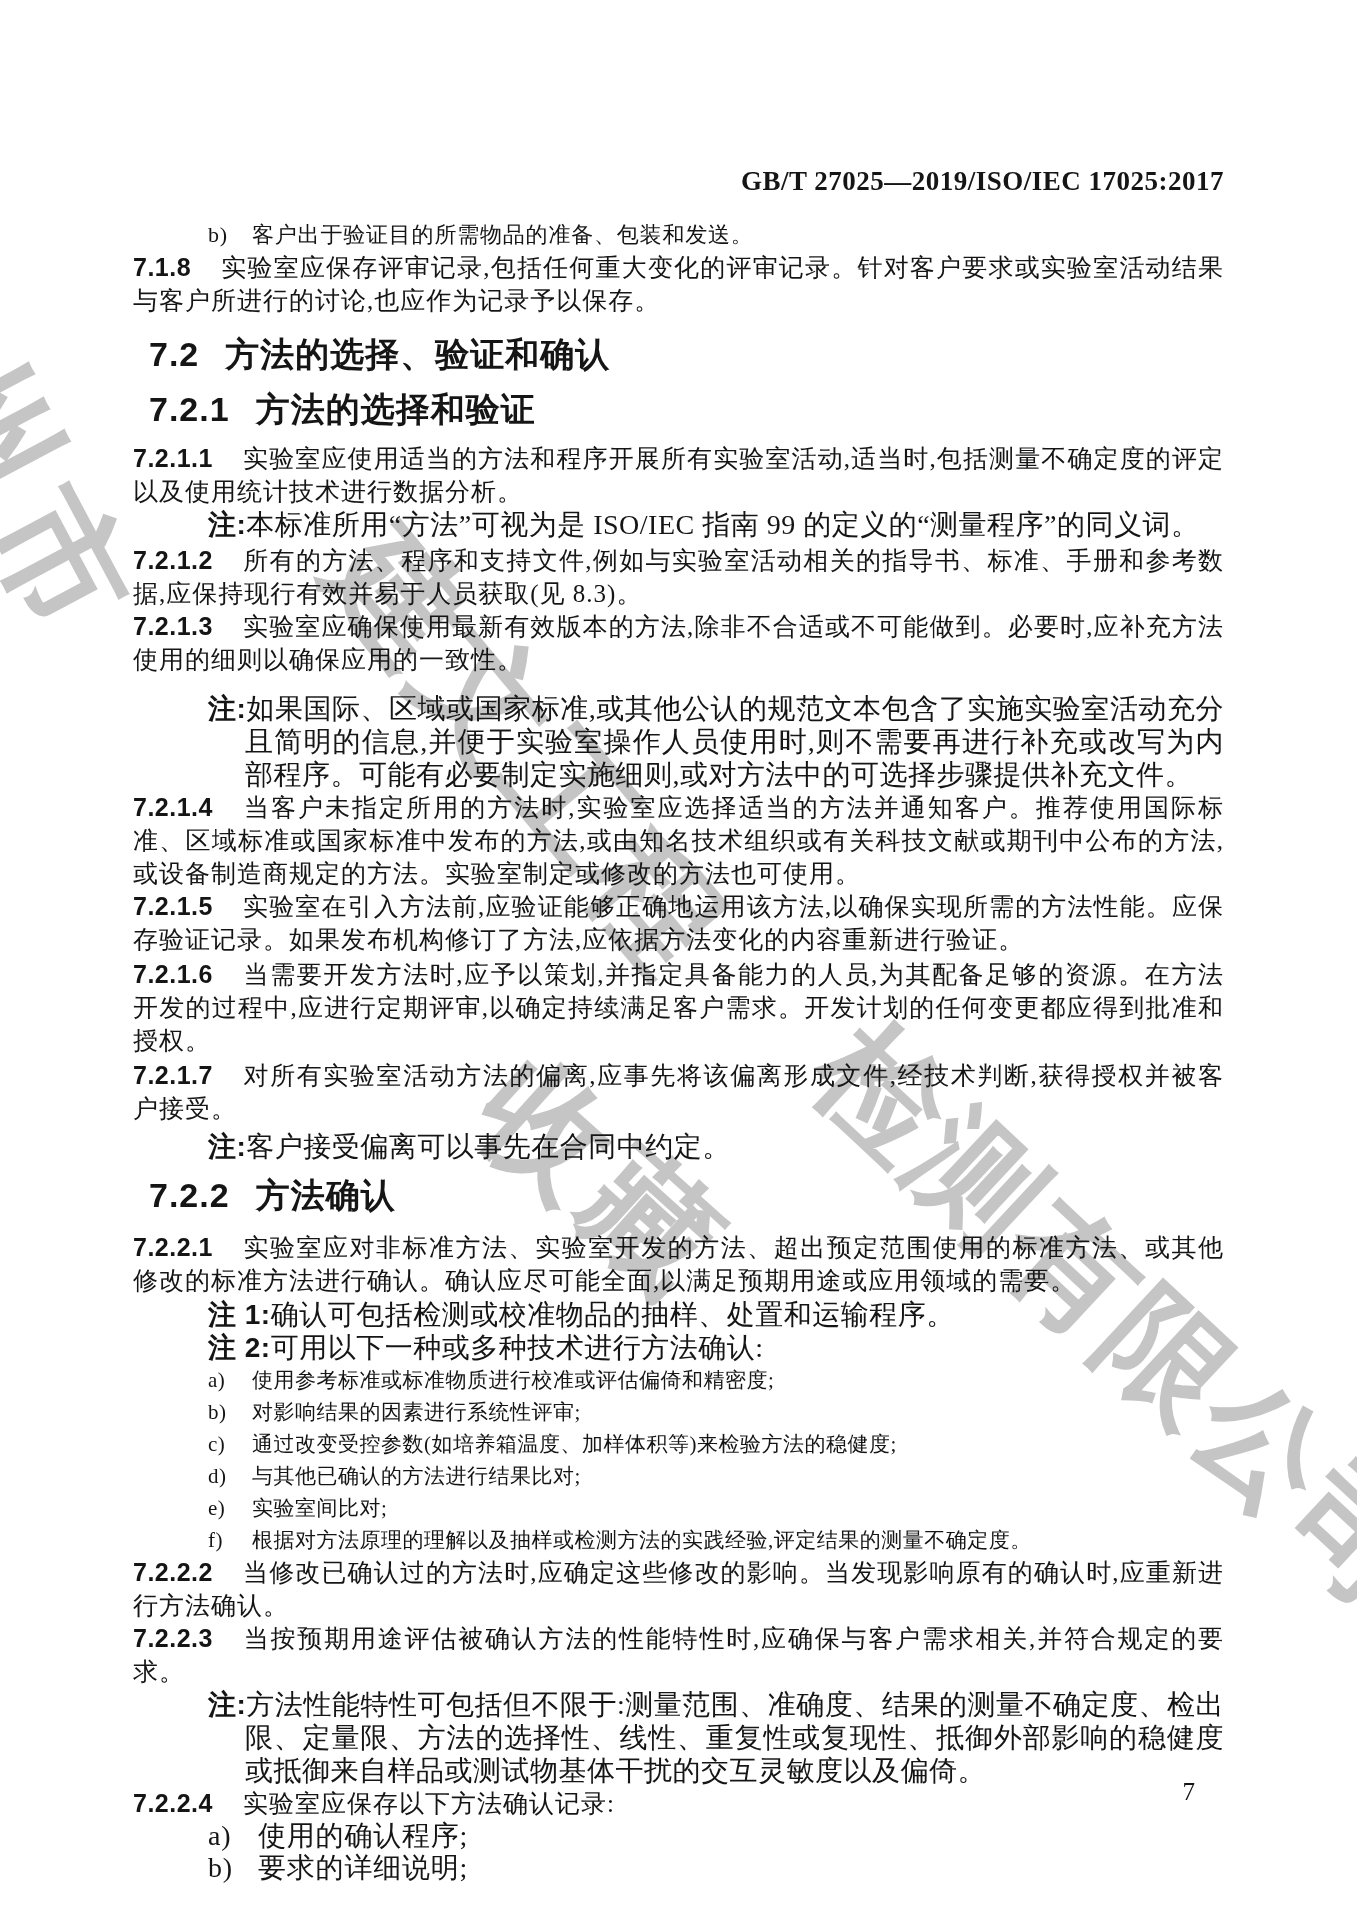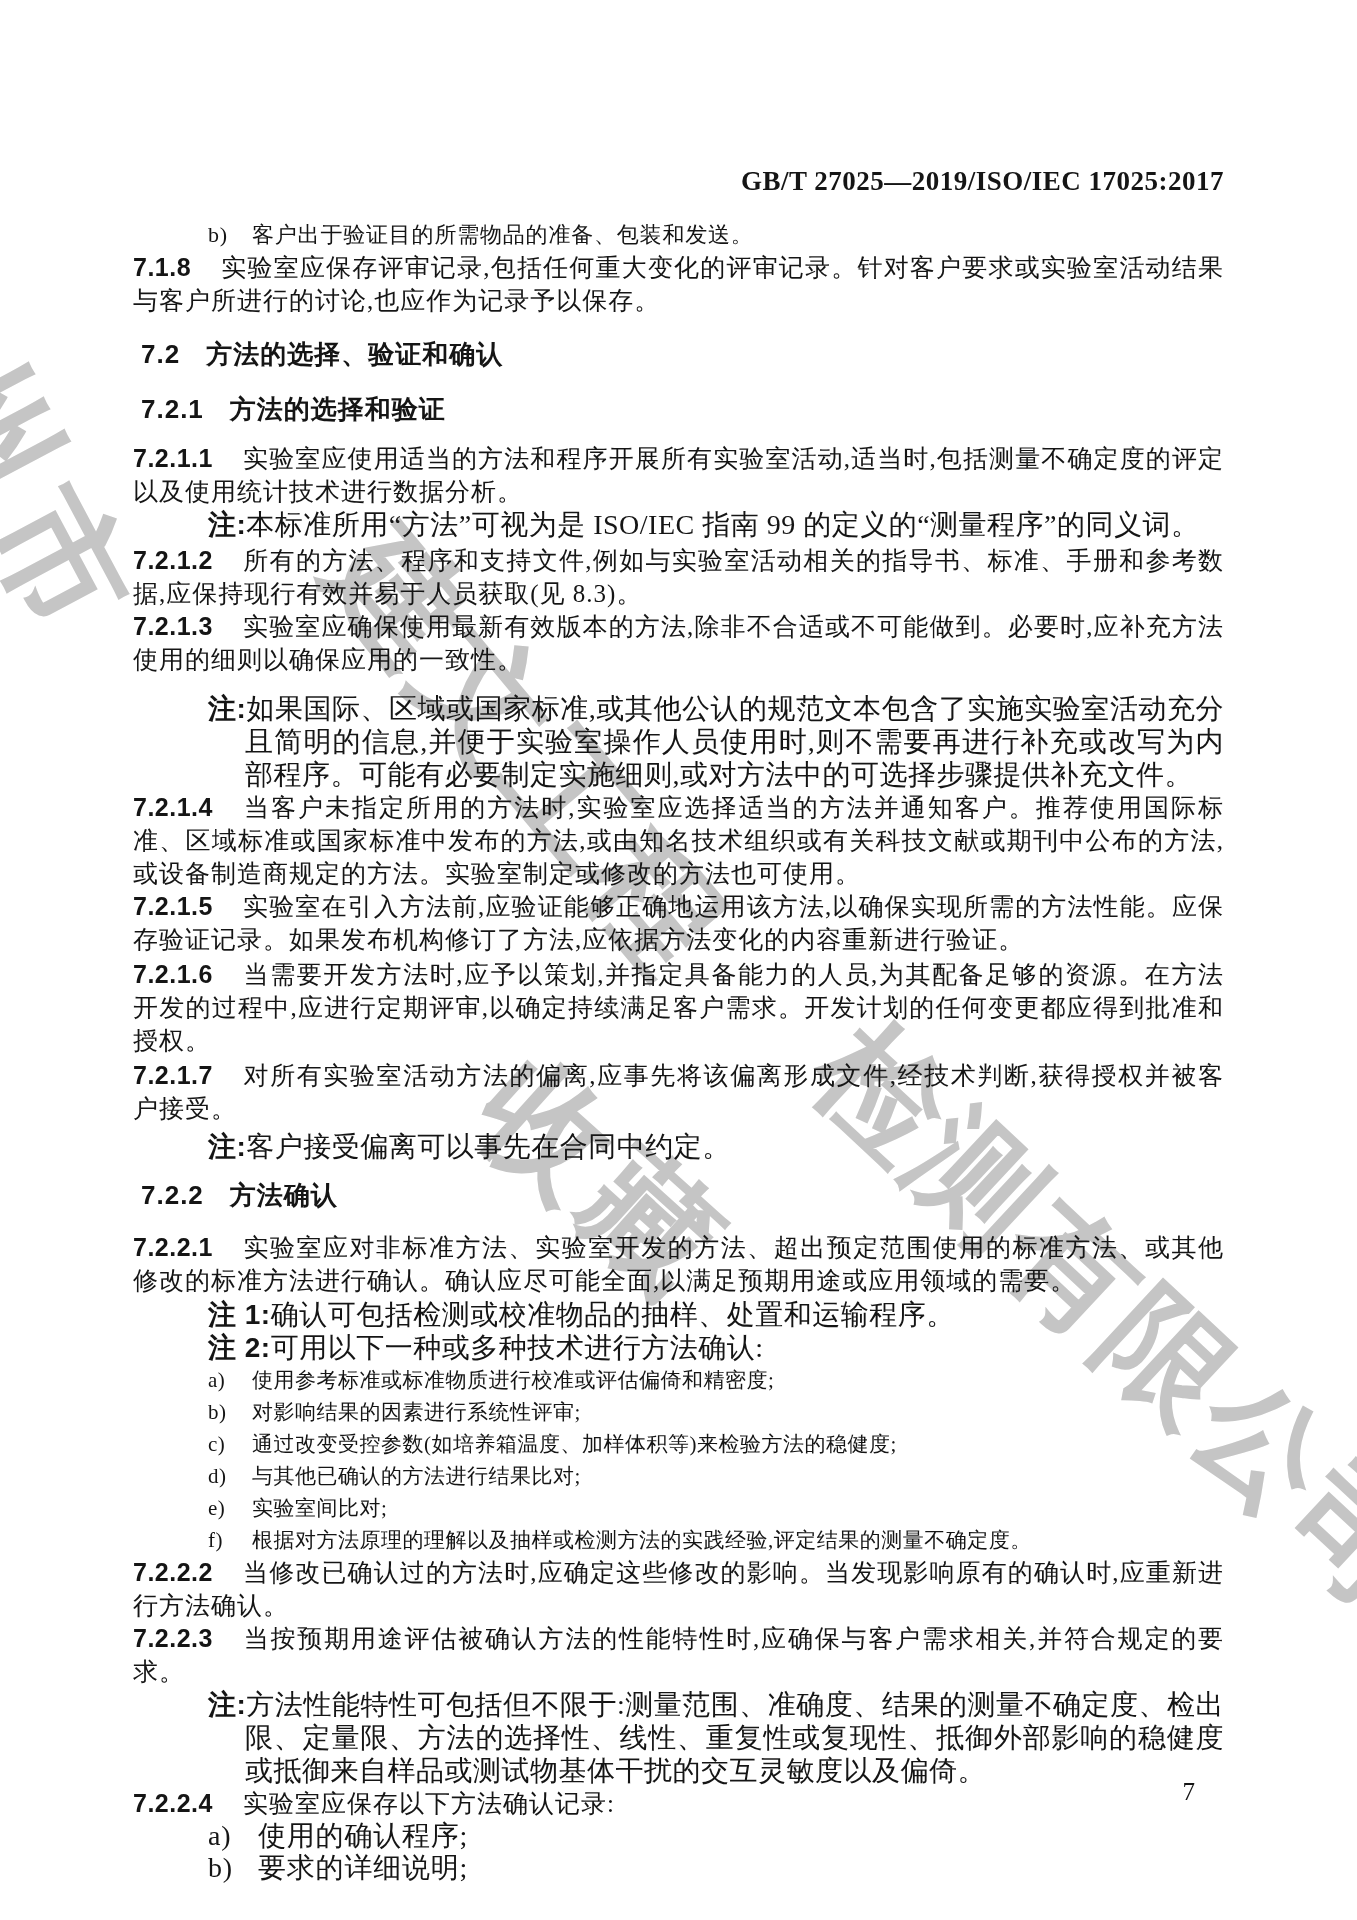--- a/index.html
+++ b/index.html
@@ -46,22 +46,22 @@
     text-align:justify;
   }
   .num{
     font-family:"Liberation Sans",sans-serif;
     font-weight:700;
     letter-spacing:.5px;
     margin-right:30px;
     white-space:nowrap;
   }
   h2{
-    margin:8px;
-    font-size:26px;line-height:34px;
+    margin:16px;
+    font-size:34px;line-height:34px;
     font-weight:700;
     font-family:"Liberation Sans",sans-serif;
     letter-spacing:1px;
   }
   .hnum{margin-right:26px;}
   .note{
     font-size:28px;line-height:33px;
     letter-spacing:.5px;
     padding-left:112px;text-indent:-37px;
     text-align:justify;

